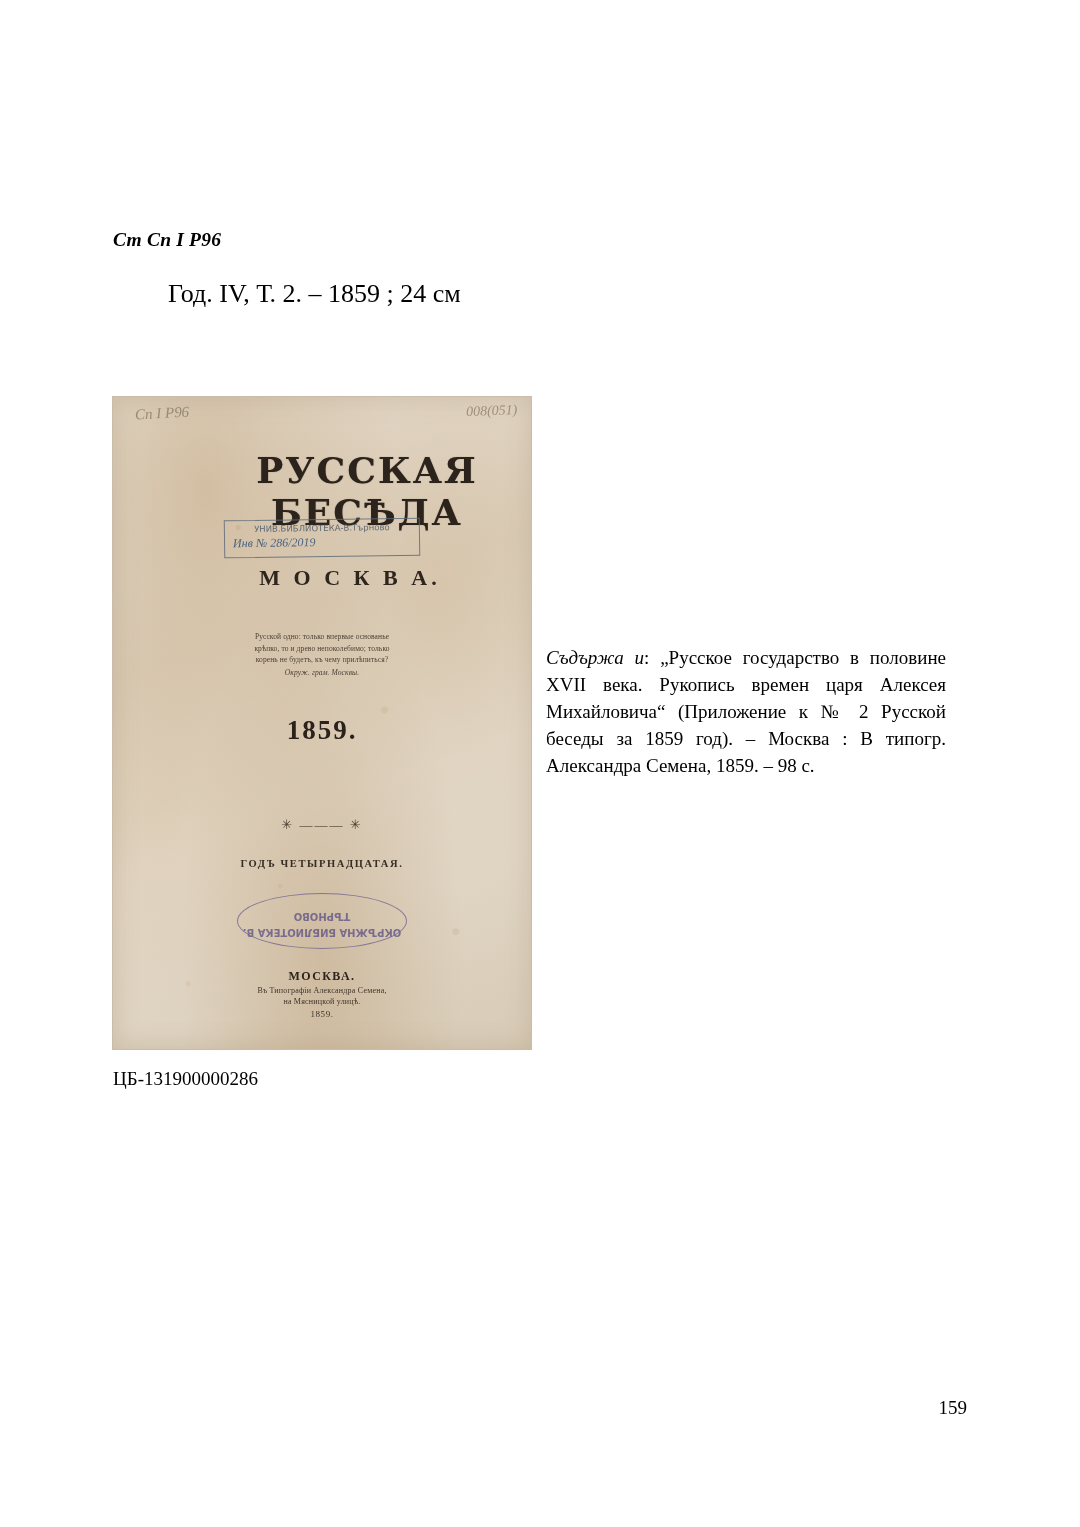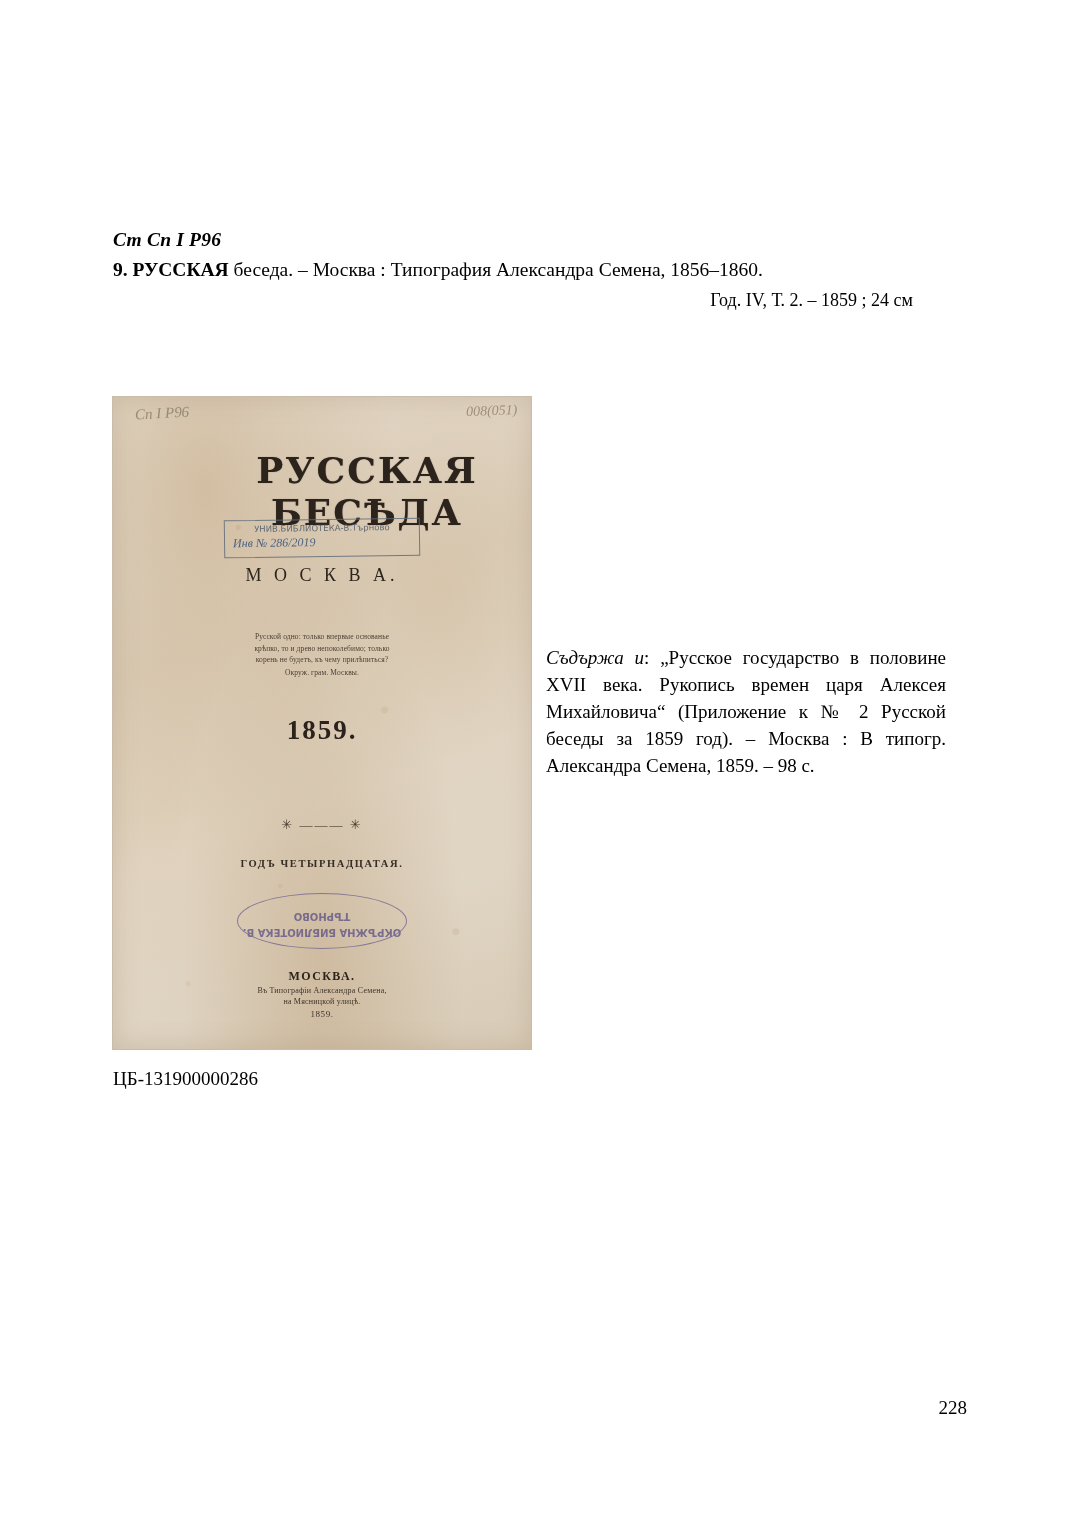--- a/index.html
+++ b/index.html
@@ -37,25 +37,24 @@
   }
   .entry-line {
     font-size: 19.5px;
     line-height: 1.45;
     margin-top: 2px;
   }
   .entry-line .lead {
     font-weight: bold;
   }
   .entry-sub {
-    font-size: 18px;
+    font-size: 26px;
     line-height: 1.45;
-    margin-top: 2px;
+    margin-top: 21px;
     padding-left: 55px;
-    text-align: right;
   }
 
   
   .plate {
     position: absolute;
     left: 112px;
     top: 396px;
     width: 418px;
     height: 652px;
     background:
@@ -136,35 +135,37 @@
   .stamp-box .stamp-line2 {
     text-align: left;
     padding-left: 4px;
     font-family: "Liberation Serif", serif;
     font-style: italic;
     font-size: 12px;
     color: #33527a;
   }
   .plate-city {
     top: 168px;
-    font-size: 18px;
+    font-size: 22px;
     letter-spacing: 4px;
-    font-weight: normal;
+    font-weight: bold;
     color: #2e261d;
+    padding-left: 28px;
   }
   .plate-motto {
     top: 234px;
     left: 0;
     right: 0;
     font-size: 7.5px;
     line-height: 1.55;
     color: #4b4034;
     letter-spacing: 0.1px;
   }
   .plate-motto .sig {
+    font-style: italic;
     display: block;
     margin-top: 1px;
   }
   .plate-year {
     top: 318px;
     font-size: 27px;
     font-weight: bold;
     letter-spacing: 2px;
     color: #2b231b;
   }
@@ -270,25 +271,20 @@
     font-size: 19px;
   }
 </style>
 </head>
 <body>
 
 <div class="page">
 
   <div class="biblio">
     <div class="shelfmark">Ст Сп I Р96</div>
-    <div class="entry-line">
-      <span class="lead">9.</span>
-      <span class="lead">РУССКАЯ</span>
-      <span>беседа. – Москва : Типография Александра Семена, 1856–1860.</span>
-    </div>
     <div class="entry-sub">Год. IV, Т. 2. – 1859 ; 24 см</div>
   </div>
 
   <div class="plate">
     <div class="paper-noise"></div>
 
     <div class="pencil-left">Сп I Р96</div>
     <div class="pencil-right">008(051)</div>
 
     <div class="plate-text plate-title">РУССКАЯ БЕСѢДА</div>
@@ -318,15 +314,15 @@
     <div class="plate-text plate-imprint-2">на Мясницкой улицѣ.</div>
     <div class="plate-text plate-imprint-year">1859.</div>
   </div>
 
   <div class="note">
     <span class="label">Съдържа и</span><span>: „Русское государство в половине XVII века. Рукопись времен царя Алексея Михайловича“ (Приложение к № 2 Русской беседы за 1859 год). – Москва : В типогр. Александра Семена, 1859. – 98 с.</span>
   </div>
 
   <div class="inventory">ЦБ-131900000286</div>
 
-  <div class="folio">228</div>
+  <div class="folio">159</div>
 
 </div>
 
 </body></html>

